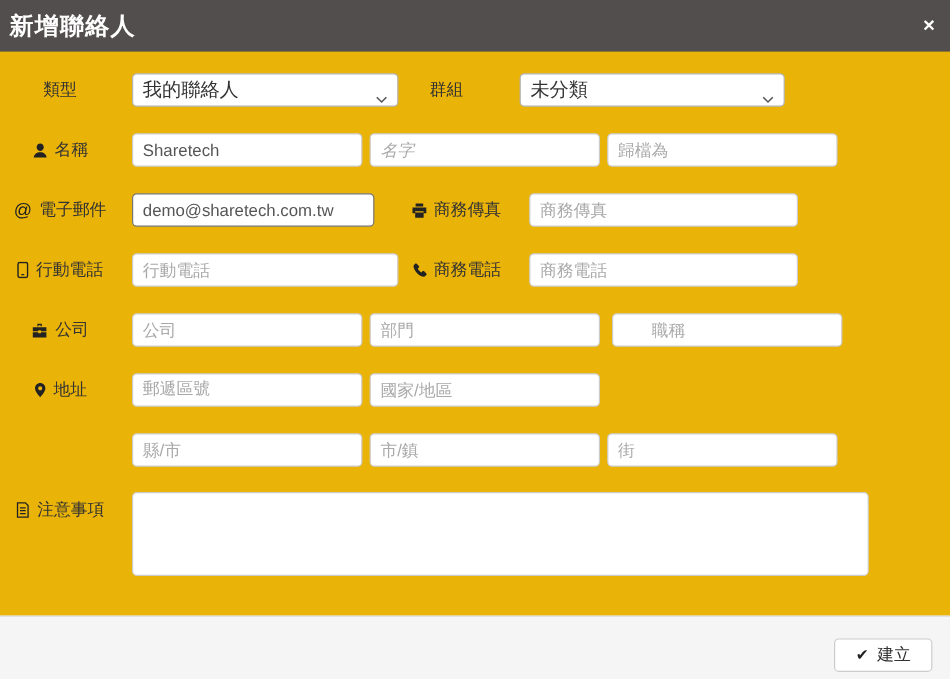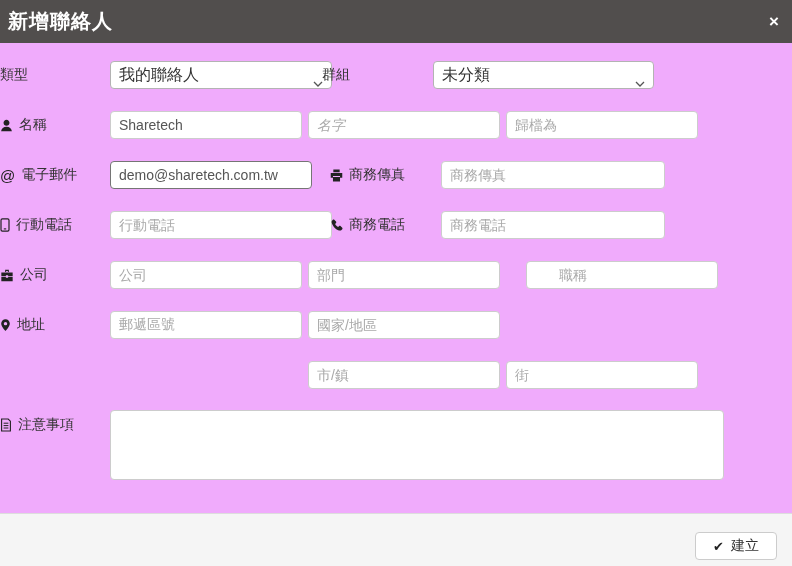--- a/index.html
+++ b/index.html
@@ -1,34 +1,34 @@
 <!DOCTYPE html>
 <html><head>
 <meta charset="utf-8">
 <style>
   html,body{margin:0;padding:0;}
   body{
     width:792px;height:566px;overflow:hidden;background:#fff;
     font-family:"Liberation Sans","DejaVu Sans",sans-serif;
   }
-  .modal{position:relative;width:792px;height:566px;background:#f0abfc;}
+  .modal{position:relative;width:792px;height:566px;background:#eab308;}
   
   .hdr{
     position:absolute;left:0;top:0;width:100%;height:43px;background:#514e4d;
     display:flex;align-items:center;box-sizing:border-box;padding:0 13px 0 8px;
   }
   .hdr-title{color:#fff;font-size:20px;font-weight:bold;letter-spacing:1px;}
   .hdr-close{
     margin-left:auto;color:#fff;font-size:17px;font-weight:bold;line-height:1;
     cursor:pointer;user-select:none;
   }
   
   .lbl{
     position:absolute;height:28px;display:flex;align-items:center;
-    justify-content:flex-start;gap:6px;font-size:14px;color:#333;white-space:nowrap;
+    justify-content:center;gap:6px;font-size:14px;color:#333;white-space:nowrap;
   }
   .lbl svg{display:block;}
   .ipt{
     position:absolute;height:28px;box-sizing:border-box;background:#fff;
     border:1px solid #ccc;border-radius:4px;padding:0 8px;font-size:14px;
     color:#555;font-family:inherit;outline:none;
   }
   .ipt::placeholder{color:#a9a9a9;opacity:1;}
   .ipt.focused{border-color:#757575;}
   .sel{
@@ -134,33 +134,34 @@
   <div class="lbl" style="left:0;top:261px;width:100px;">
     <span>
         <svg width="14" height="13" viewBox="0 0 14 14">
           <path fill="#222" d="M5 .9h4v2.2H7.9v-1H6.1v1H5zM.9 3.9h12.2v3.7H8.2v-.9H5.8v.9H.9zM.9 8.4h4.9v.9h2.4v-.9h4.9v4.7H.9z"></path>
         </svg>
       </span>
     <span>公司</span>
   </div>
   <input class="ipt" style="left: 110px; top: 261px; width: 192px;" type="text" placeholder="公司">
   <input class="ipt" style="left: 308px; top: 261px; width: 192px;" type="text" placeholder="部門">
-  <input class="ipt" style="left: 526px; top: 261px; width: 192px; padding-left: 32px;" type="text" placeholder="職稱">
+  <input class="ipt" style="left: 510px; top: 261px; width: 192px; padding-left: 32px;" type="text" placeholder="職稱">
 
   <div class="lbl" style="left:0;top:311px;width:100px;">
     <span>
         <svg width="11" height="14" viewBox="0 0 12 14">
           <path fill="#222" fill-rule="evenodd" d="M6 .7c2.6 0 4.7 2.1 4.7 4.7 0 3.5-4.7 8.1-4.7 8.1S1.3 8.9 1.3 5.4C1.3 2.8 3.4.7 6 .7zm0 2.9a1.9 1.9 0 1 0 0 3.8 1.9 1.9 0 0 0 0-3.8z"></path>
         </svg>
       </span>
     <span>地址</span>
   </div>
   <input class="ipt" style="left: 110px; top: 311px; width: 192px; font-family: Liberation Mono, monospace;" type="text" placeholder="郵遞區號">
   <input class="ipt" style="left: 308px; top: 311px; width: 192px;" type="text" placeholder="國家/地區">
 
+  <input class="ipt" style="left: 110px; top: 361px; width: 192px;" type="text" placeholder="縣/市">
   <input class="ipt" style="left: 308px; top: 361px; width: 192px;" type="text" placeholder="市/鎮">
   <input class="ipt" style="left: 506px; top: 361px; width: 192px;" type="text" placeholder="街">
 
   <div class="lbl" style="left:0;top:411px;width:100px;">
     <span>
         <svg width="12" height="14" viewBox="0 0 12 14">
           <path fill="none" stroke="#222" stroke-width="1.1" d="M1.6 1h6.6l2.2 2.2V13H1.6z"></path>
           <path fill="none" stroke="#222" stroke-width="1" d="M3.6 5.2h4.8M3.6 7.6h4.8M3.6 10h4.8"></path>
         </svg>
       </span>

